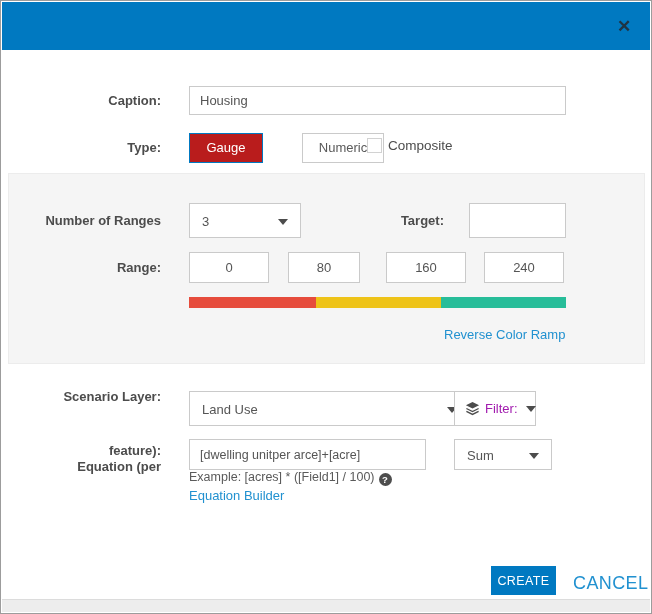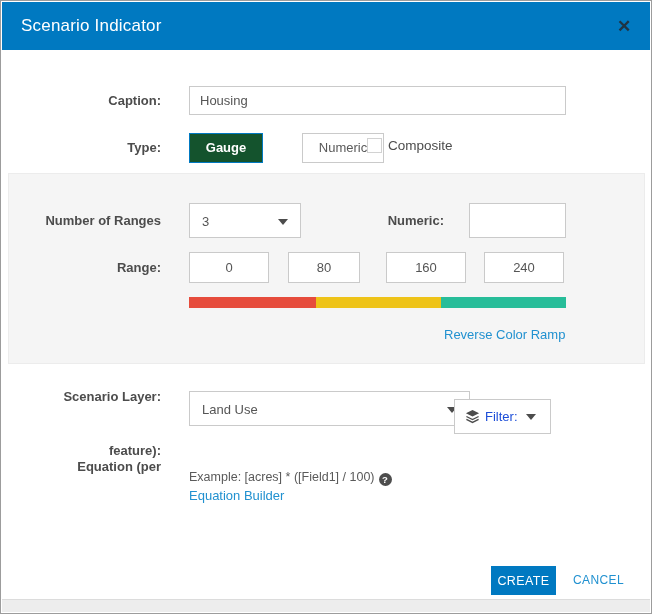--- a/index.html
+++ b/index.html
@@ -28,21 +28,21 @@
   }
   .txt-input {
     position:absolute; border:1px solid #cacaca; background:#fff;
     font-family:"Liberation Sans", sans-serif; font-size:13px; color:#555;
     padding:0 10px; outline:none;
   }
   .seg-btn {
     position:absolute; height:30px; border:1px solid #cacaca; background:#fff;
     color:#595959; font-size:13px; text-align:center; line-height:28px; cursor:pointer;
   }
-  .seg-btn.active { background:#14532d; border-color:#0079c1; color:#fff;font-weight:bold; }
+  .seg-btn.active { background:#b91c1c; border-color:#0079c1; color:#fff; }
   .checkbox {
     position:absolute; width:15px; height:15px; background:#fff;
     border:1px solid #d2d2d2; cursor:pointer;
   }
   .chk-label {
     position:absolute; font-size:13.5px; color:#4c4c4c;text-align:center;
   }
   .panel {
     position:absolute; left:7px; top:172px; width:637px; height:191px;
     background:#f5f5f5; border:1px solid #ececec;
@@ -54,70 +54,69 @@
   .dropdown .dd-text { position:absolute; left:12px; top:50%; transform:translateY(-50%); white-space:nowrap; }
   .caret {
     position:absolute; right:12px; top:50%; margin-top:-2px;
     width:0; height:0; border-left:5px solid transparent;
     border-right:5px solid transparent; border-top:6px solid #4c4c4c;
   }
   .range-input { text-align:center; padding:0 4px; }
   .ramp-seg { position:absolute; top:296px; height:11px; }
   .link { position:absolute; color:#2191d0; font-size:13px; cursor:pointer; white-space:nowrap; }
   .filter-btn {
-    position:absolute; left:453px; top:390px; width:97px; height:35px;
+    position:absolute; left:453px; top:390px; width:82px; height:35px;
     background:#fff; border:1px solid #cacaca; cursor:pointer;
     display:flex; align-items:center; padding-left:10px; gap:5px;
-    font-size:13px; color:#1d4ed8;margin-top:8px;
+    font-size:13px; color:#a21caf;
   }
   .filter-btn .caret { position:static; margin:0 0 0 3px; transform:none; }
   .example { position:absolute; left:188px; top:469px; font-size:12.5px; color:#5a5a5a; white-space:nowrap; }
   .help-badge {
     display:inline-block; width:13px; height:13px; border-radius:50%;
     background:#4d4d4d; color:#fff; font-size:9.5px; font-weight:bold;
     text-align:center; line-height:13px; vertical-align:-2px; margin-left:4px; cursor:pointer;
   }
   .create-btn {
     position:absolute; left:490px; top:565px; width:65px; height:29px;
     background:#0079c1; border:none; color:#fff; font-size:12.5px;
     font-family:"Liberation Sans", sans-serif; letter-spacing:.4px; cursor:pointer;
   }
-  .cancel-link { position:absolute; left:572px; top:572px; color:#2191d0; font-size:12px; letter-spacing:.4px; cursor:pointer; }
+  .cancel-link { position:absolute; left:572px; top:572px; color:#2191d0; font-size:18px; letter-spacing:.4px; cursor:pointer; }
   .footer-strip {
     position:absolute; left:1px; right:1px; bottom:1px; height:13px;
     background:#ededed; border-top:1px solid #dcdcdc;
   }
 </style>
 </head>
 <body>
 
 <div id="dialog">
 
   <div class="header">
-    <div class="title">Scenario Indicator</div>
     <div class="close">✕</div>
   </div>
 
   <div class="lbl" style="top:92px;">Caption:</div>
   <input class="txt-input" style="left: 188px; top: 85px; width: 377px; height: 29px;" value="Housing">
 
   <div class="lbl" style="top:139px;">Type:</div>
   <div class="seg-btn active" style="left:188px; top:132px; width:74px;">Gauge</div>
   <div class="seg-btn" style="left:261px; top:132px; width:82px;margin-left:40px;">Numeric</div>
   <div class="checkbox" style="left:366px; top:137px;"></div>
   <div class="chk-label" style="left:387px; top:137px;">Composite</div>
 
   <div class="panel"></div>
 
   <div class="lbl" style="top:212px;">Number of Ranges</div>
   <div class="dropdown" style="left:188px; top:202px; width:112px; height:35px;">
     <span class="dd-text">3</span>
     <span class="caret"></span>
   </div>
-  <div class="lbl" style="left:380px; width:63px; top:212px;">Numeric:</div>
+  <div class="lbl" style="left:380px; width:63px; top:212px;">Target:</div>
   <input class="txt-input" style="left: 468px; top: 202px; width: 97px; height: 35px;" value="">
 
   <div class="lbl" style="top:259px;padding-left:12px;">Range:</div>
   <input class="txt-input range-input" style="left: 188px; top: 251px; width: 80px; height: 31px;" value="0">
   <input class="txt-input range-input" style="left: 287px; top: 251px; width: 72px; height: 31px;" value="80">
   <input class="txt-input range-input" style="left: 385px; top: 251px; width: 80px; height: 31px;" value="160">
   <input class="txt-input range-input" style="left: 483px; top: 251px; width: 80px; height: 31px;" value="240">
 
   <div class="ramp-seg" style="left: 188px; width: 127px; background: rgb(230, 76, 60);"></div>
   <div class="ramp-seg" style="left: 315px; width: 125px; background: rgb(238, 195, 24);"></div>
@@ -139,20 +138,25 @@
       </svg>
     </span>
     <span>Filter:</span>
     <span class="caret"></span>
   </div>
 
   <div class="lbl" style="top:442px;">
     <div>feature):</div>
     <div>Equation (per</div>
   </div>
+  <input class="txt-input" style="left: 188px; top: 438px; width: 237px; height: 31px; font-size: 12.5px;" value="[dwelling unitper arce]+[acre]">
+  <div class="dropdown" style="left:453px; top:438px; width:98px; height:31px;">
+    <span class="dd-text">Sum</span>
+    <span class="caret"></span>
+  </div>
 
   <div class="example">
     <span>Example: [acres] * ([Field1] / 100)</span><span class="help-badge">?</span>
   </div>
   <div class="link" style="left:188px; top:487px;">Equation Builder</div>
 
   <button class="create-btn">CREATE</button>
   <div class="cancel-link">CANCEL</div>
 
   <div class="footer-strip"></div>

